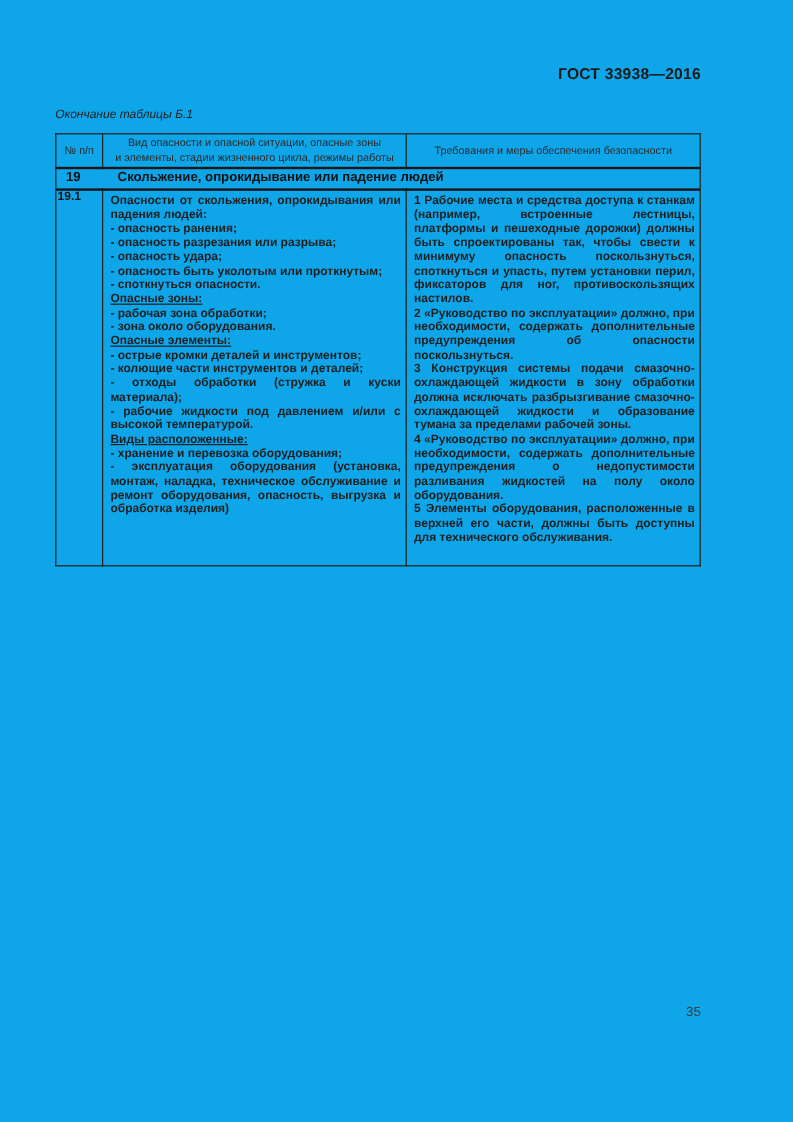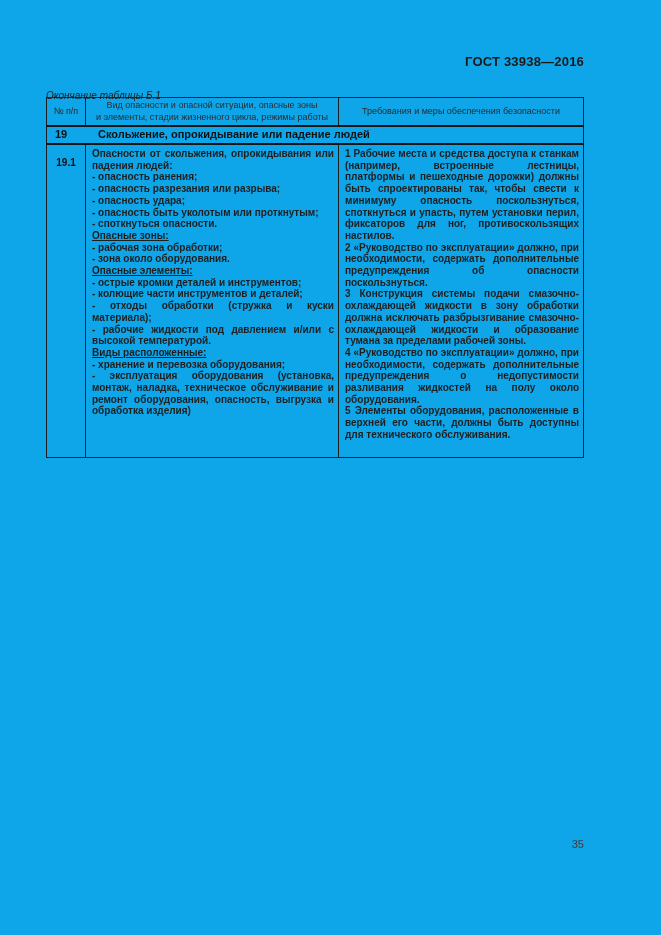--- a/index.html
+++ b/index.html
@@ -35,21 +35,21 @@
     position: absolute;
     top: 90px;
     left: 46px;
     font-size: 10px;
     font-style: italic;
     color: #222;
     white-space: nowrap;
   }
   table.gost {
     position: absolute;
-    top: 97px;
+    top: 111px;
     left: 46px;
     width: 537px;
     border-collapse: collapse;
     table-layout: fixed;
   }
   table.gost col.c1 { width: 39px; }
   table.gost col.c2 { width: 253px; }
   table.gost col.c3 { width: 245px; }
   table.gost th, table.gost td {
     border: 1px solid #1f1f1f;
@@ -73,24 +73,24 @@
     line-height: 13px;
     color: #111;
     margin-top: 16px;
   }
   .sec-num {
     display: inline-block;
     width: 43px;
   }
   td.num-cell {
     vertical-align: top;
-    text-align: center;
+    text-align: left;
     font-size: 10px;
     font-weight: bold;
-    padding-top: 12px;
+    padding-top: 0;
     color: #111;
   }
   td.body {
     vertical-align: top;
     font-size: 10px;
     line-height: 11.7px;
     padding: 3px 4px 16px 6px;
     text-align: justify;
     color: #1f1f1f;
   }

